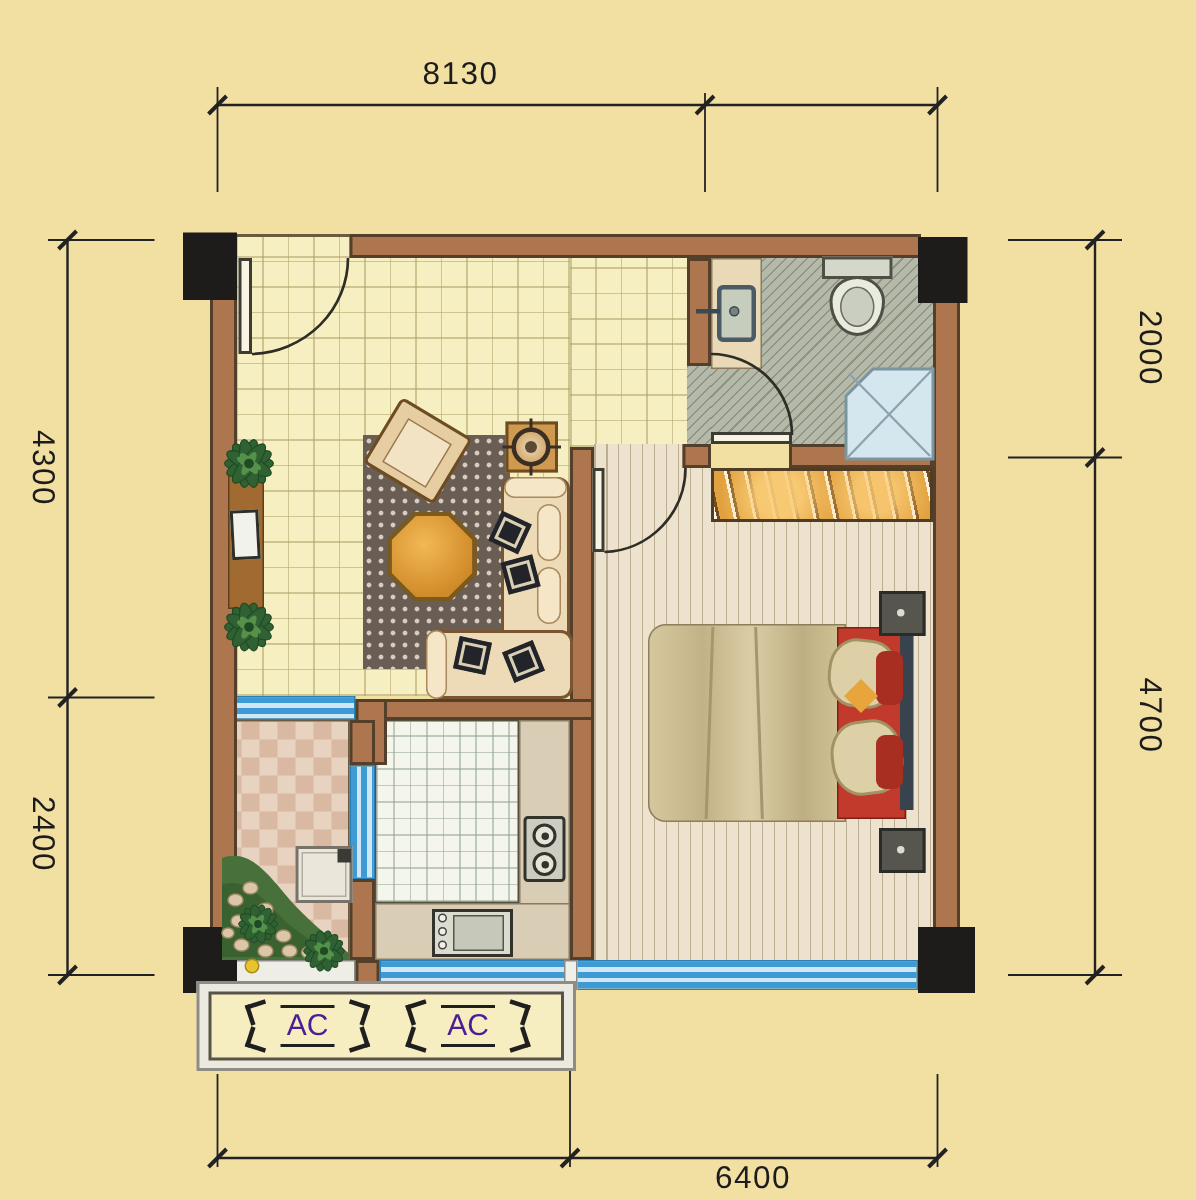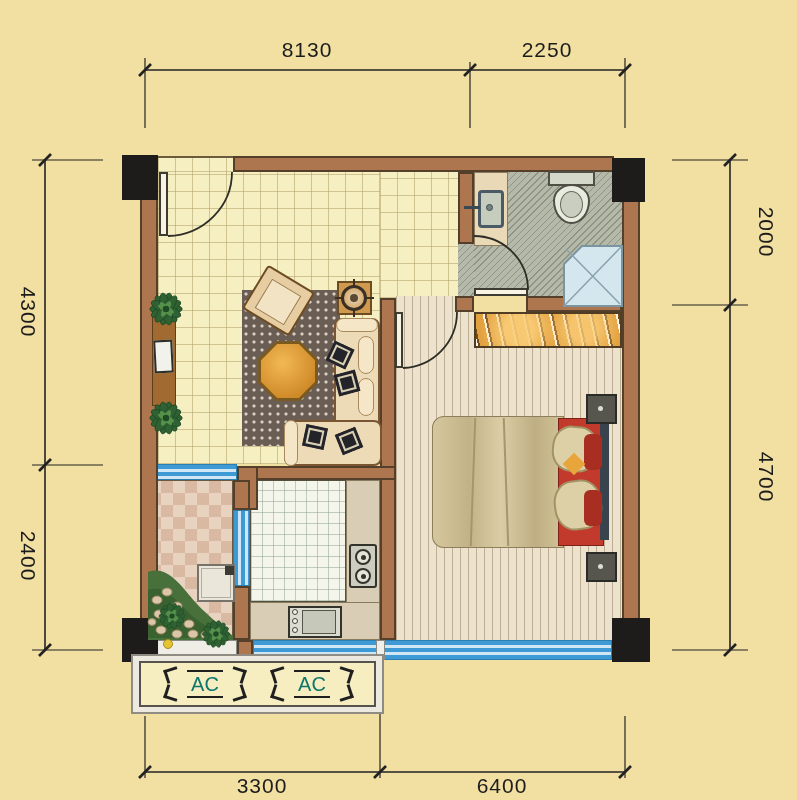--- a/index.html
+++ b/index.html
@@ -34,21 +34,21 @@
   .sofa{background:#eddab6;border:2px solid #7a5531;border-radius:8px;}
   .cushion{background:#f4e6c6;border:1px solid #a9895d;border-radius:8px;}
   .tpillow{background:#23232a;box-shadow:inset 0 0 0 3px #23232a, inset 0 0 0 5px #d9d0b4;}
   .pillow{background:#ddd0a6;border:2px solid #a29264;border-radius:40%/45%;}
   .nstand{background:#56554e;border:2px solid #2b2b27;}
   
   .dlabel{width:120px;height:26px;text-align:center;font-size:21px;letter-spacing:1px;color:#1c1c1c;}
   .vlabel{transform:rotate(90deg);}
   
   .ac{display:flex;align-items:center;justify-content:center;}
-  .ac .lbl{font-size:20px;color:#0f766e;border-top:2px solid #1f1f1f;border-bottom:2px solid #1f1f1f;
+  .ac .lbl{font-size:20px;color:#4c1d95;border-top:2px solid #1f1f1f;border-bottom:2px solid #1f1f1f;
            padding:1px 4px;line-height:1.1;}
   .ck{position:absolute;width:11px;height:11px;border:0 solid #1f1f1f;}
   .ck.tl{left:0;top:0;border-left-width:3px;border-top-width:3px;transform:rotate(-18deg);}
   .ck.tr{right:0;top:0;border-right-width:3px;border-top-width:3px;transform:rotate(18deg);}
   .ck.bl{left:0;bottom:0;border-left-width:3px;border-bottom-width:3px;transform:rotate(18deg);}
   .ck.br{right:0;bottom:0;border-right-width:3px;border-bottom-width:3px;transform:rotate(-18deg);}
   svg{position:absolute;left:0;top:0;pointer-events:none;}
 </style>
 </head>
 <body>
@@ -264,21 +264,19 @@
           <path d="M39,471 L51,459"></path>
           <path d="M39,656 L51,644"></path>
         <path d="M724,166 L736,154"></path>
           <path d="M724,311 L736,299"></path>
           <path d="M724,656 L736,644"></path>
       </g>
     </g>
   </svg>
 
   <div class="a dlabel" style="left:247px;top:38px;">8130</div>
-  <div class="a dlabel" style="left:487px;top:38px;">2250</div>
-  <div class="a dlabel" style="left:202px;top:774px;">3300</div>
   <div class="a dlabel" style="left:442px;top:774px;">6400</div>
   <div class="a dlabel vlabel" style="left:-33px;top:299px;">4300</div>
   <div class="a dlabel vlabel" style="left:-33px;top:543px;">2400</div>
   <div class="a dlabel vlabel" style="left:705px;top:219px;">2000</div>
   <div class="a dlabel vlabel" style="left:705px;top:464px;">4700</div>
 
 </div>
 
 </body></html>

